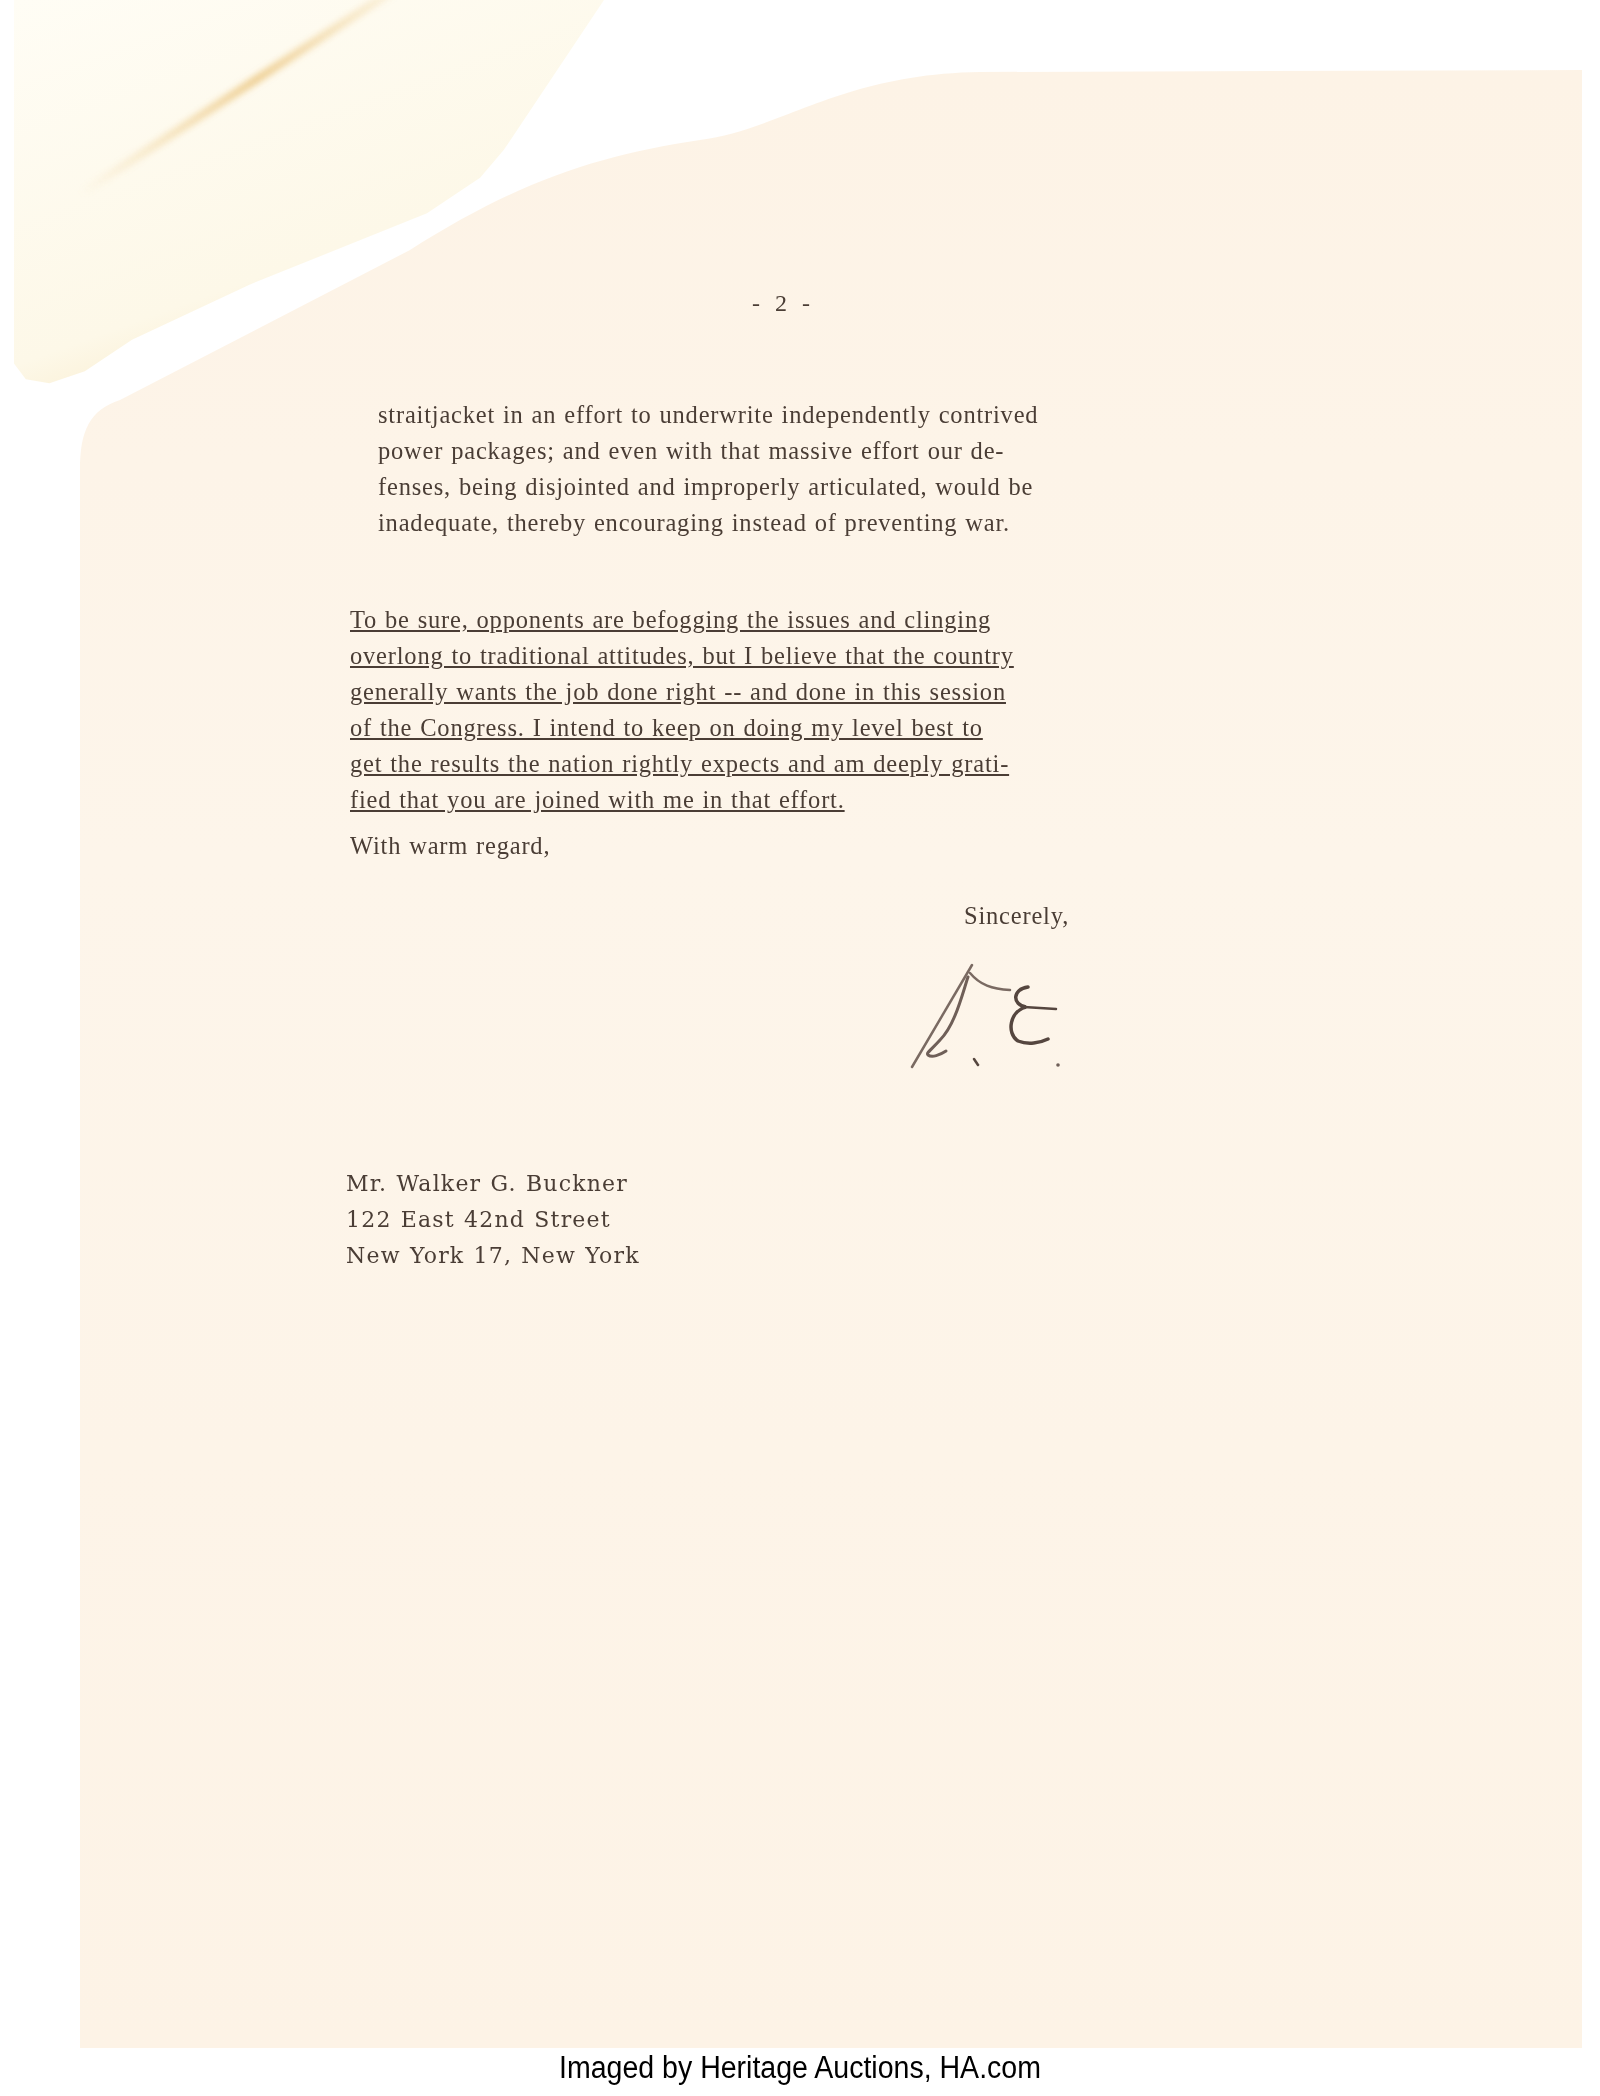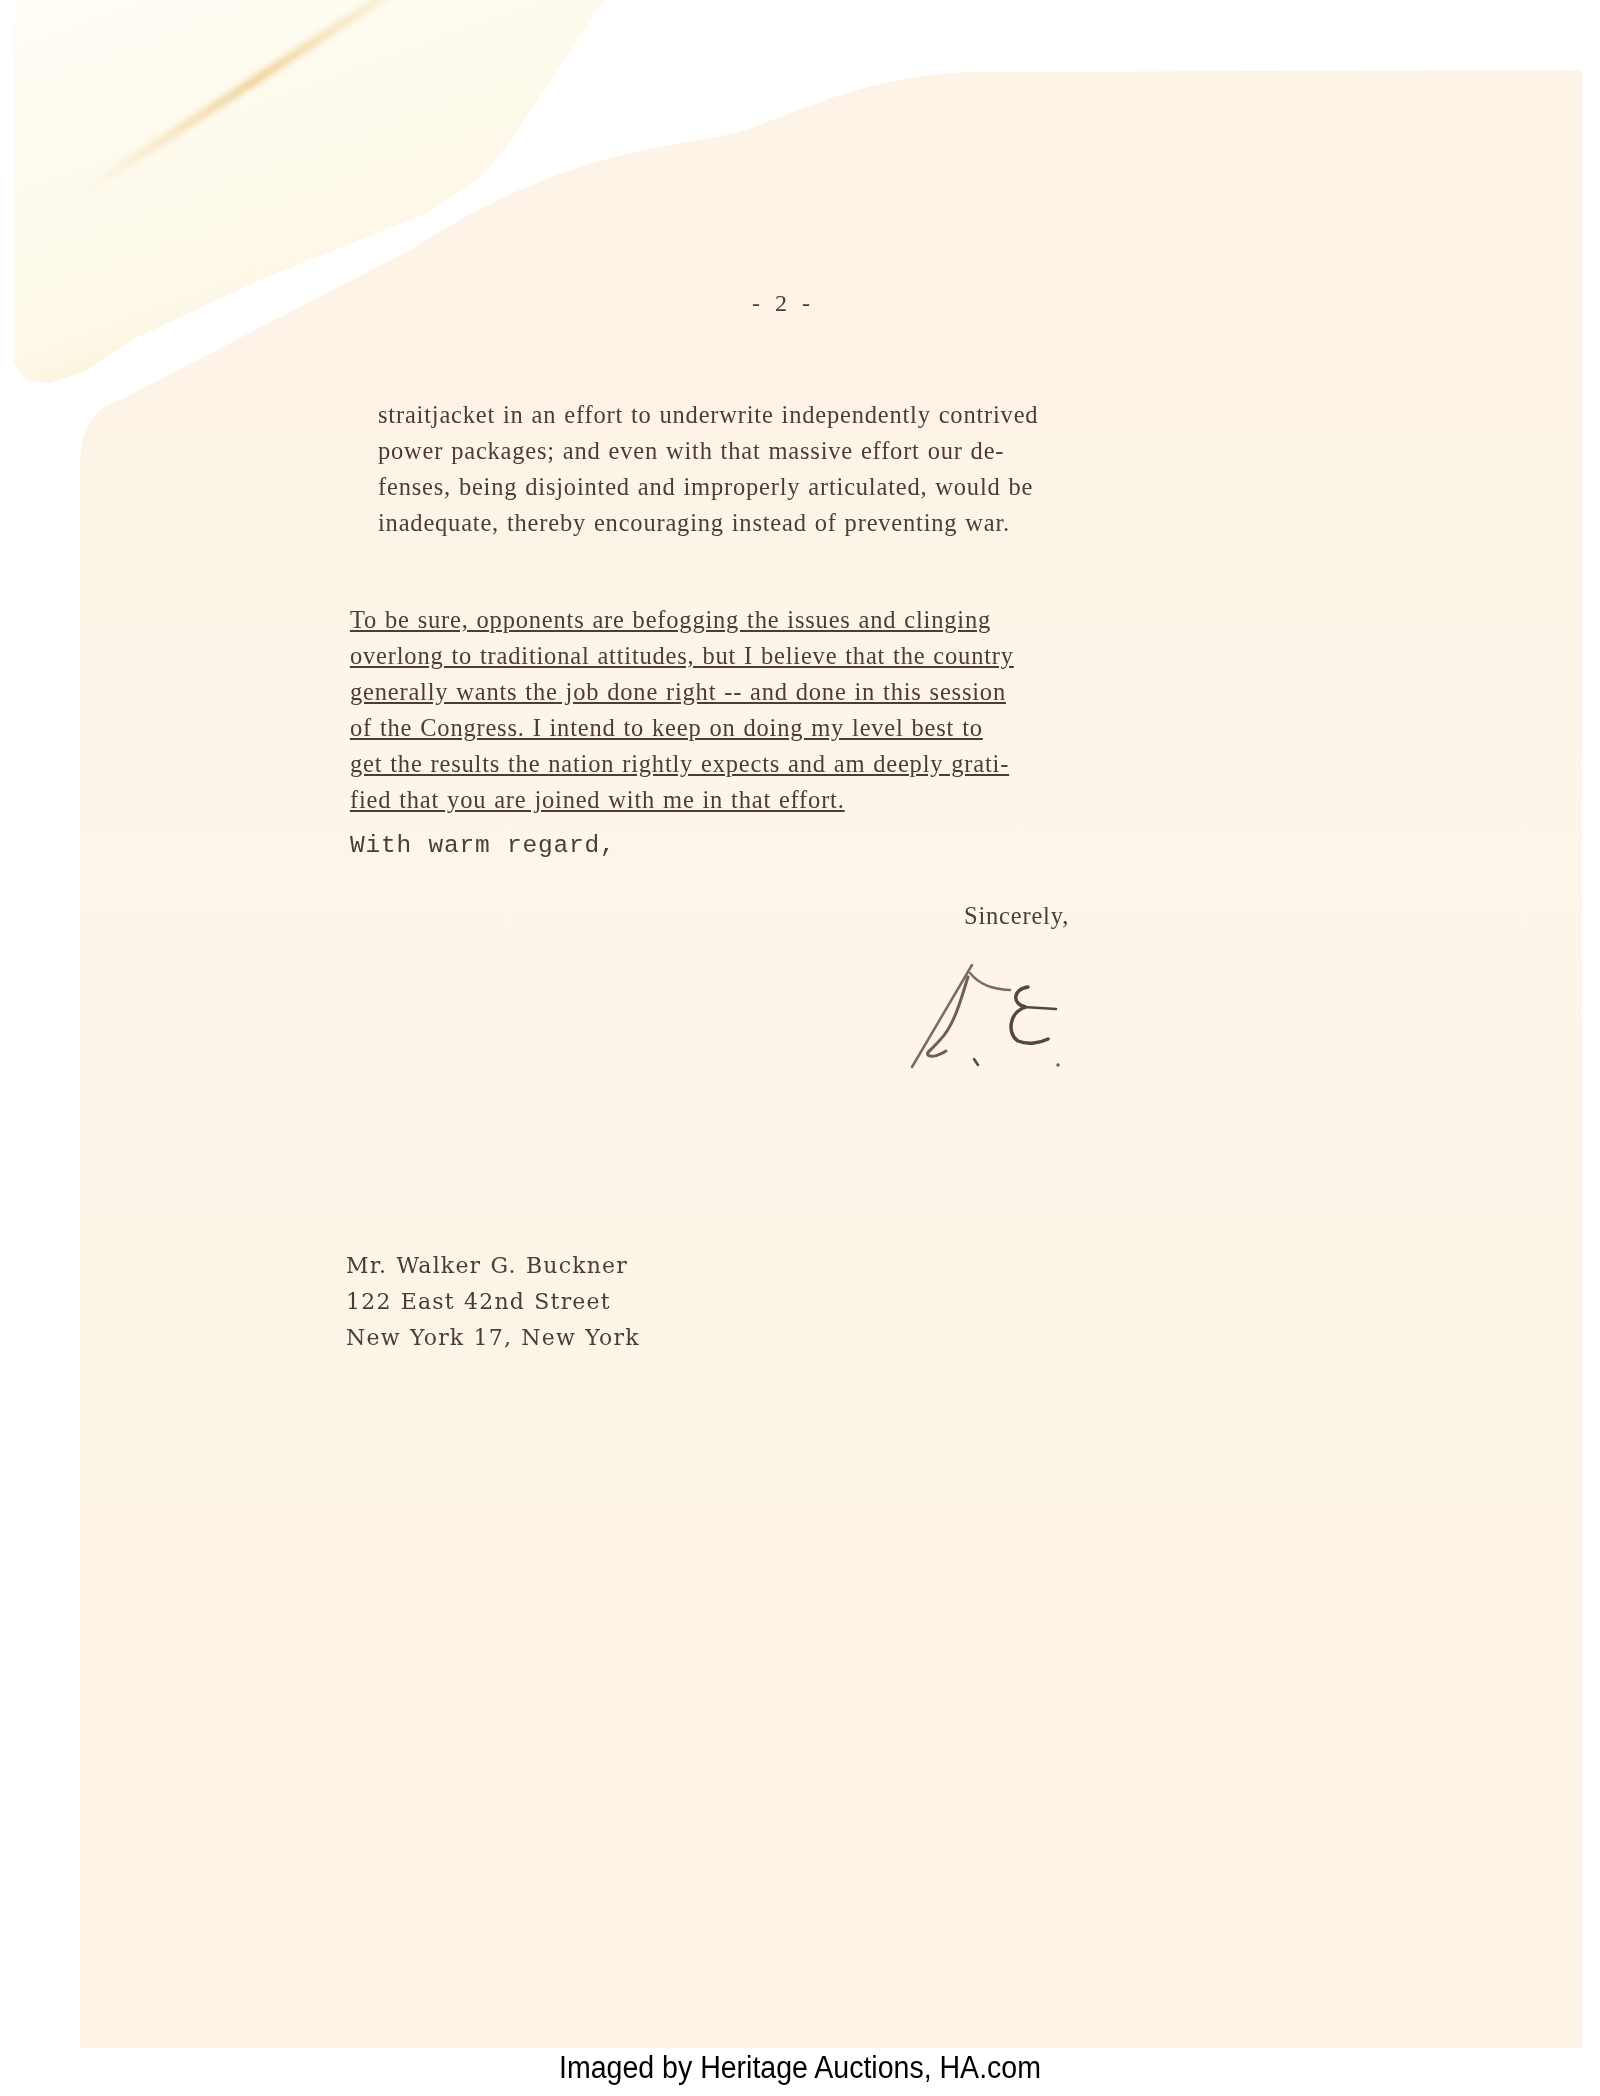--- a/index.html
+++ b/index.html
@@ -59,32 +59,32 @@
     letter-spacing: 4px;
   }
   .para {
     left: 350px;
     width: 1010px;
     line-height: 36px;
     white-space: pre-line;
   }
   .para-1 { top: 397px; margin-left: 28px; }
   .para-2 { top: 602px; text-decoration: underline; }
-  .closing { left: 350px; top: 832px; font-family: Liberation Mono, monospace; }
+  .closing { left: 350px; top: 832px; }
   .signoff { left: 940px; top: 902px; margin-left: 24px; }
   .signature {
     position: absolute;
     left: 900px;
     top: 955px;
     width: 240px;
     height: 130px;
   }
   .address {
     left: 346px;
-    top: 1248px;
+    top: 1166px;
     line-height: 36px;
     font-family: "DejaVu Serif", serif;
     font-size: 22px;
     letter-spacing: 1.2px;
     white-space: pre-line;
   }
   .credit {
     position: absolute;
     left: 0;
     top: 2050px;

